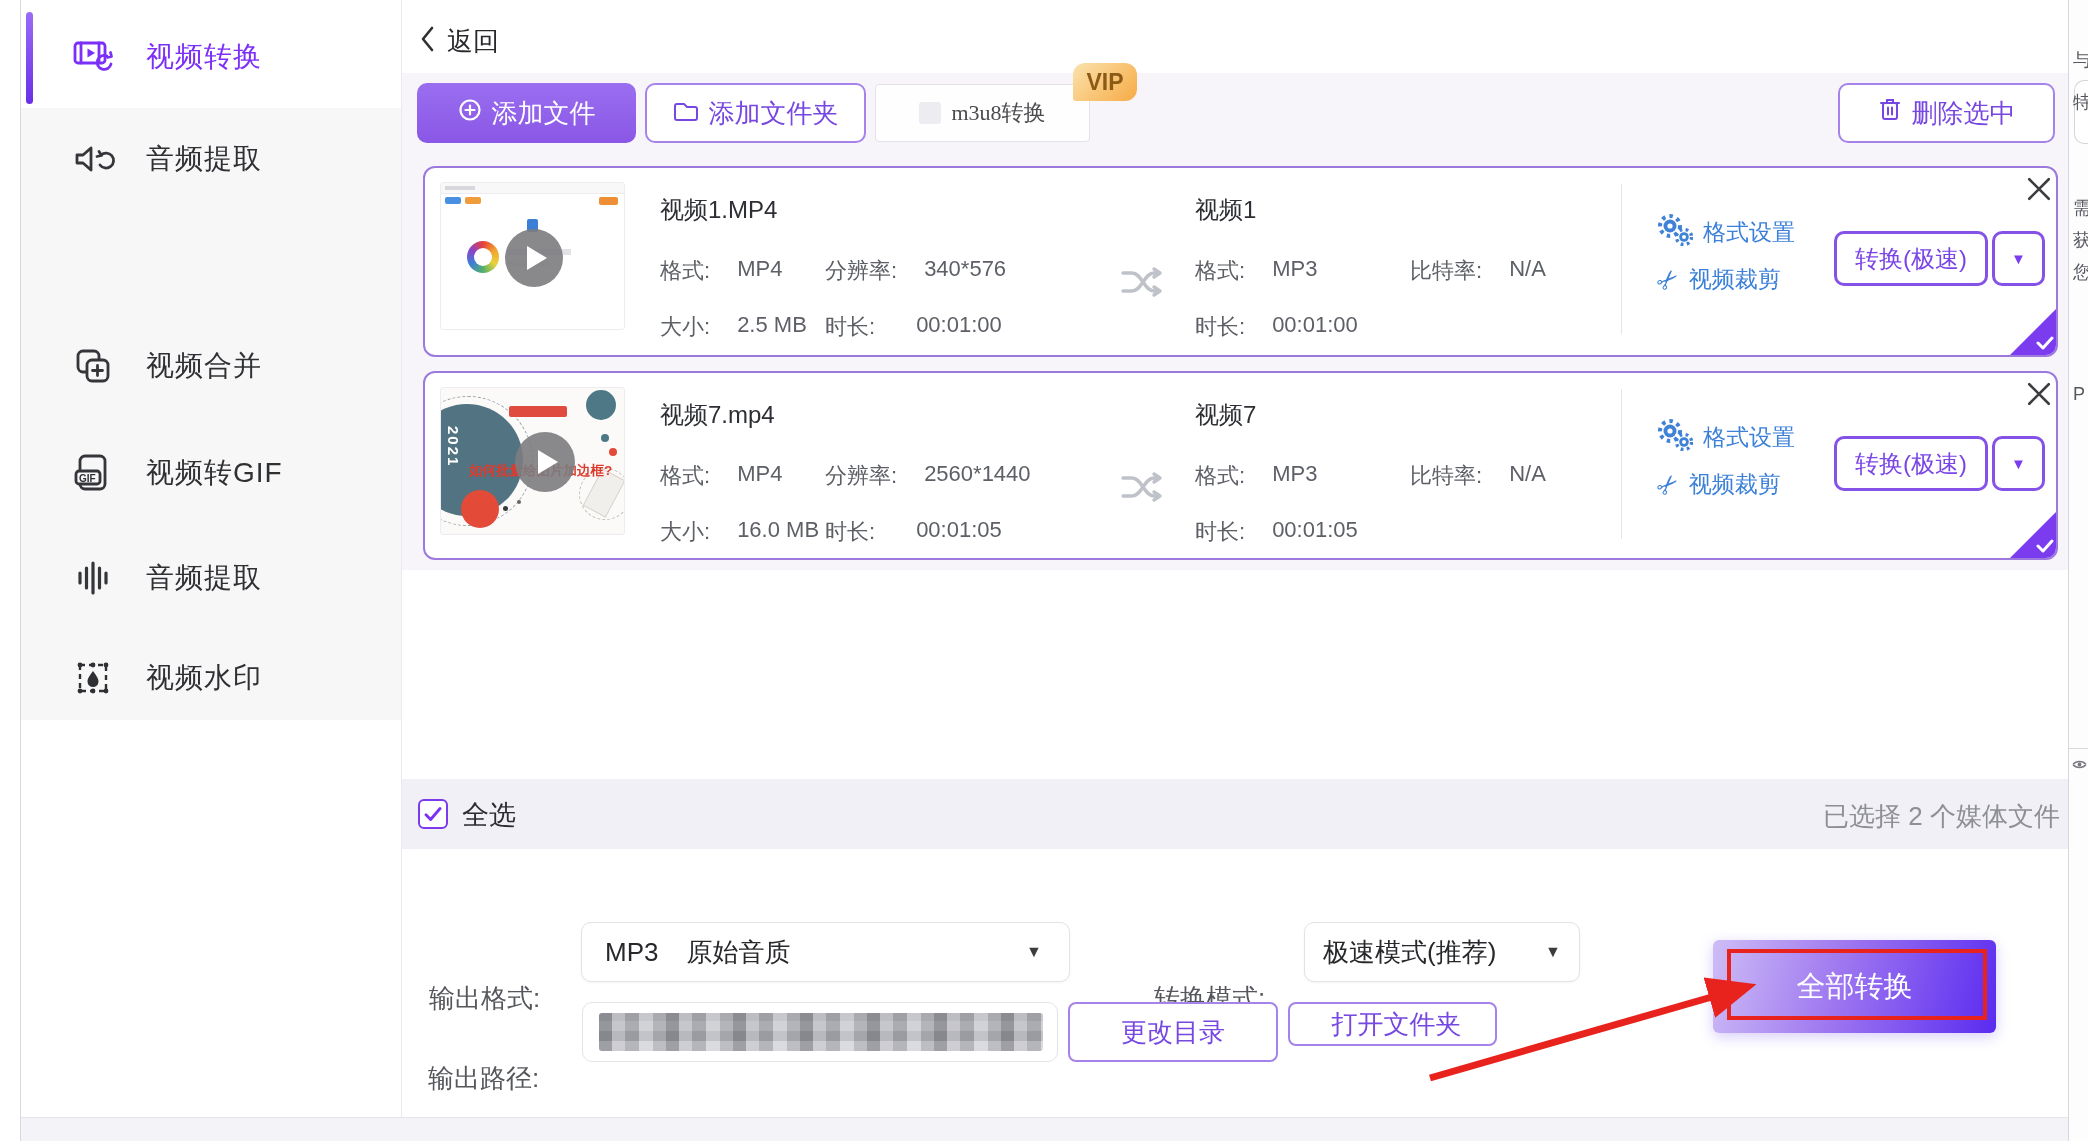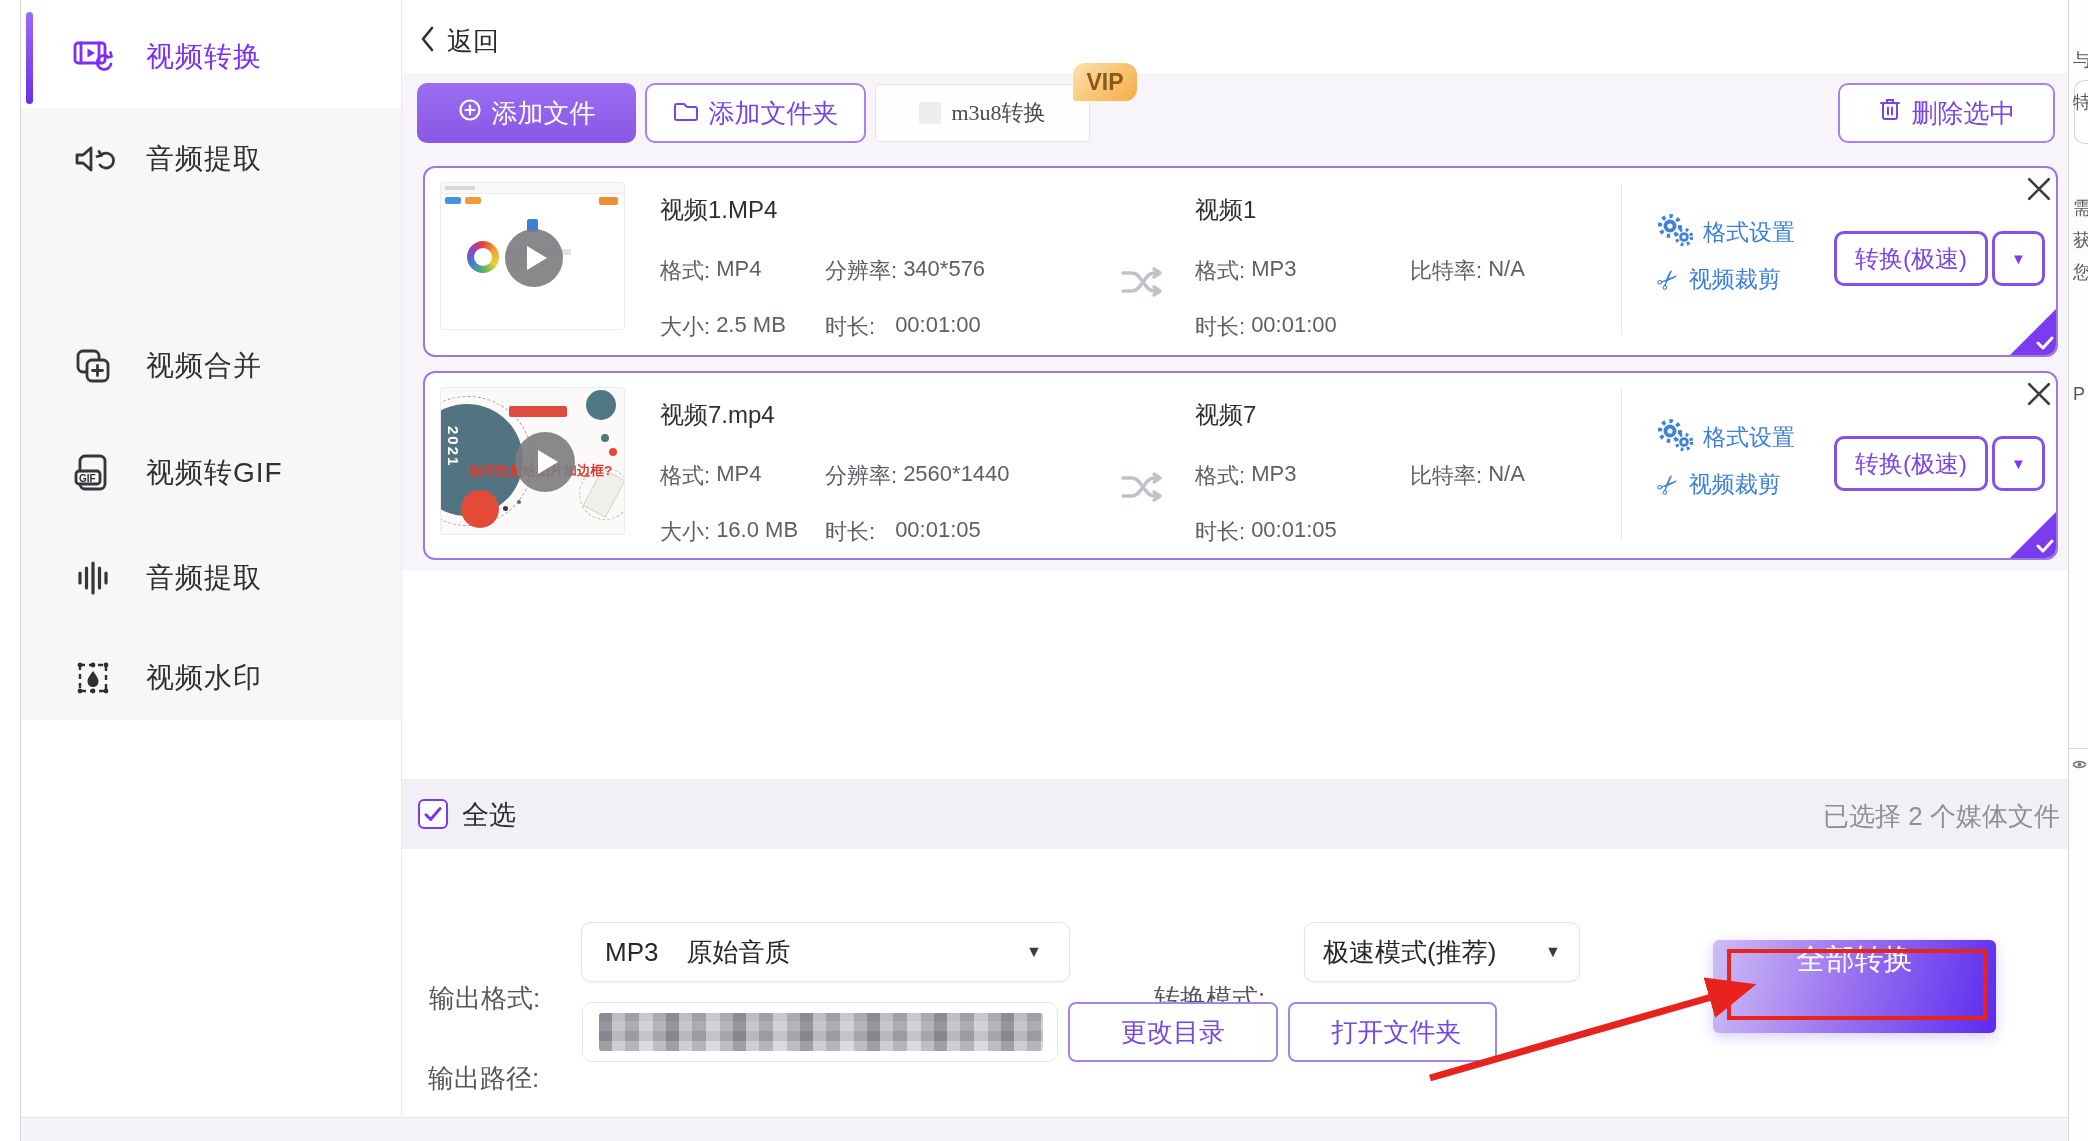--- a/index.html
+++ b/index.html
@@ -38,21 +38,21 @@
 
   
   .card{left:423px;width:1635px;height:189px;background:#fff;border:2px solid #9d79de;border-radius:12px;box-sizing:border-box;overflow:hidden;}
   .card1{top:166px;height:191px;}
   .card2{top:371px;}
   .thumb{position:absolute;left:15px;top:14px;width:185px;height:148px;border-radius:3px;overflow:hidden;background:#fff;border:1px solid #ededf0;box-sizing:border-box;}
   .play-wrap{position:absolute;border-radius:50%;background:rgba(124,124,128,.90);display:flex;align-items:center;justify-content:center;}
   .play-tri{width:0;height:0;border-style:solid;border-width:12px 0 12px 20px;border-color:transparent transparent transparent #fff;margin-left:5px;}
 
   .file-title{position:absolute;top:26px;font-size:24px;font-weight:500;color:#2d2f34;white-space:nowrap;}
-  .meta{position:absolute;display:flex;gap:6px;font-size:22px;color:#5d6066;white-space:nowrap;}
+  .meta{position:absolute;display:flex;gap:27px;font-size:22px;color:#5d6066;white-space:nowrap;}
   .m-r1{top:88px;} .m-r2{top:144px;}
   .s-c1{left:235px;} .s-c2{left:400px;} .o-c1{left:770px;} .o-c2{left:985px;}
   .src-title{left:235px;} .out-title{left:770px;}
   .shuffle{position:absolute;left:695px;top:96px;width:46px;height:36px;}
   .card-divider{position:absolute;left:1196px;top:16px;width:1px;height:150px;background:#e6e3ef;}
   .act-row{position:absolute;left:1232px;display:flex;align-items:center;gap:10px;cursor:pointer;}
   .act-row .lbl{font-size:23px;color:#3c80d8;white-space:nowrap;}
   .act-1{top:46px;justify-content:space-between;} .act-2{top:96px;}
   .scissors{font-size:26px;color:#3f82d6;display:inline-block;transform:rotate(-45deg);line-height:1;}
   .btn-convert{position:absolute;left:1409px;top:63px;width:154px;height:55px;border:3px solid #8552e8;border-radius:10px;background:#fff;color:#7a45e6;font-size:24px;display:flex;align-items:center;justify-content:center;box-sizing:border-box;cursor:pointer;}
@@ -97,22 +97,22 @@
   .out-lbl{font-size:26px;color:#55575c;white-space:nowrap;margin-top:43px;}
   .dd-box{background:#fff;border:1px solid #e2e2e8;border-radius:10px;box-shadow:0 1px 3px rgba(40,40,60,.05);display:flex;align-items:center;box-sizing:border-box;font-size:26px;color:#27282b;cursor:pointer;}
   .caret{color:#3c3c40;font-size:16px;position:absolute;}
   .path-box{left:582px;top:1002px;width:476px;height:60px;background:#fff;border:1px solid #e4e4e8;border-radius:10px;box-sizing:border-box;}
   .mosaic{position:absolute;left:16px;top:10px;right:14px;bottom:10px;border-radius:3px;background:
     repeating-linear-gradient(90deg,rgba(110,112,118,.50) 0 13px,rgba(205,205,210,.55) 13px 26px,rgba(148,150,156,.45) 26px 40px,rgba(230,230,234,.50) 40px 54px,rgba(170,172,178,.50) 54px 67px),
     repeating-linear-gradient(0deg,rgba(255,255,255,.32) 0 10px,rgba(90,92,98,.28) 10px 20px,rgba(200,200,206,.30) 20px 30px,rgba(120,122,128,.26) 30px 41px);
     background-color:#b9babf;}
   .btn-outline{background:#fff;border:2px solid #a583ea;border-radius:8px;color:#7747e1;font-size:26px;display:flex;align-items:center;justify-content:center;box-sizing:border-box;cursor:pointer;}
   .btn-changedir{left:1068px;top:1002px;width:210px;height:60px;}
-  .btn-openfolder{left:1288px;top:1002px;width:209px;height:60px;padding-left:8px;}
-  .btn-convert-all{left:1713px;top:940px;width:283px;height:93px;border:none;border-radius:6px;background:linear-gradient(104deg,#cebdf6 0%,#9d76f0 45%,#5a2bf0 100%);color:#fff;font-size:29px;display:flex;align-items:flex-start;justify-content:center;cursor:pointer;box-shadow:0 4px 14px rgba(100,60,240,.25);}
+  .btn-openfolder{left:1288px;top:1002px;width:209px;height:44px;padding-left:8px;}
+  .btn-convert-all{left:1713px;top:940px;width:283px;height:93px;border:none;border-radius:6px;background:linear-gradient(104deg,#cebdf6 0%,#9d76f0 45%,#5a2bf0 100%);color:#fff;font-size:29px;display:flex;align-items:center;justify-content:center;cursor:pointer;box-shadow:0 4px 14px rgba(100,60,240,.25);}
   .red-rect{left:1727px;top:949px;width:260px;height:71px;border:4px solid #e8231d;box-sizing:border-box;z-index:25;pointer-events:none;}
   .arrow-overlay{left:1405px;top:948px;width:400px;height:150px;z-index:40;pointer-events:none;}
 
   
   .right-strip{left:2068px;top:0;width:20px;height:1141px;background:#fdfdfe;border-left:1px solid #d6d6db;box-sizing:border-box;overflow:hidden;}
   .strip-glyph{position:absolute;left:4px;font-size:18px;color:#56585e;}
   .strip-frag{position:absolute;left:5px;top:80px;width:18px;height:62px;background:#fff;border:1px solid #d4d4da;border-right:none;border-radius:10px 0 0 10px;}
   .strip-line{position:absolute;left:0;top:748px;width:20px;height:1px;background:#d9d9de;}
 </style>
 </head>

